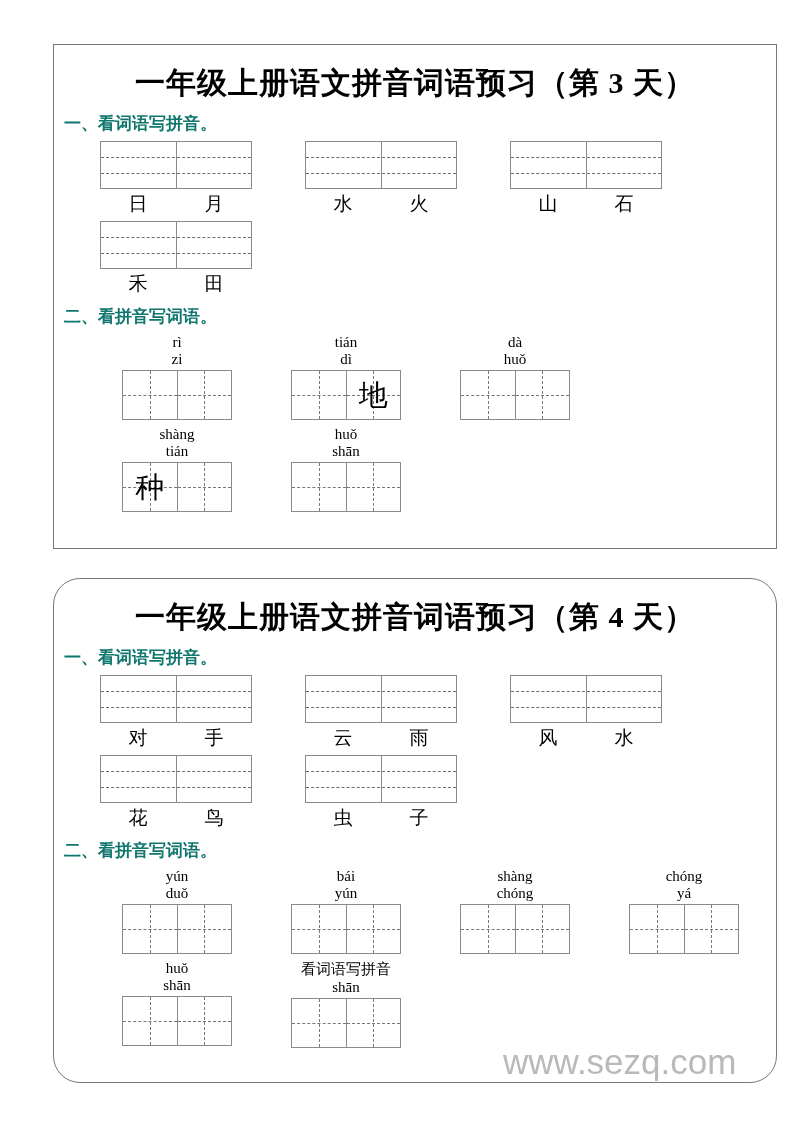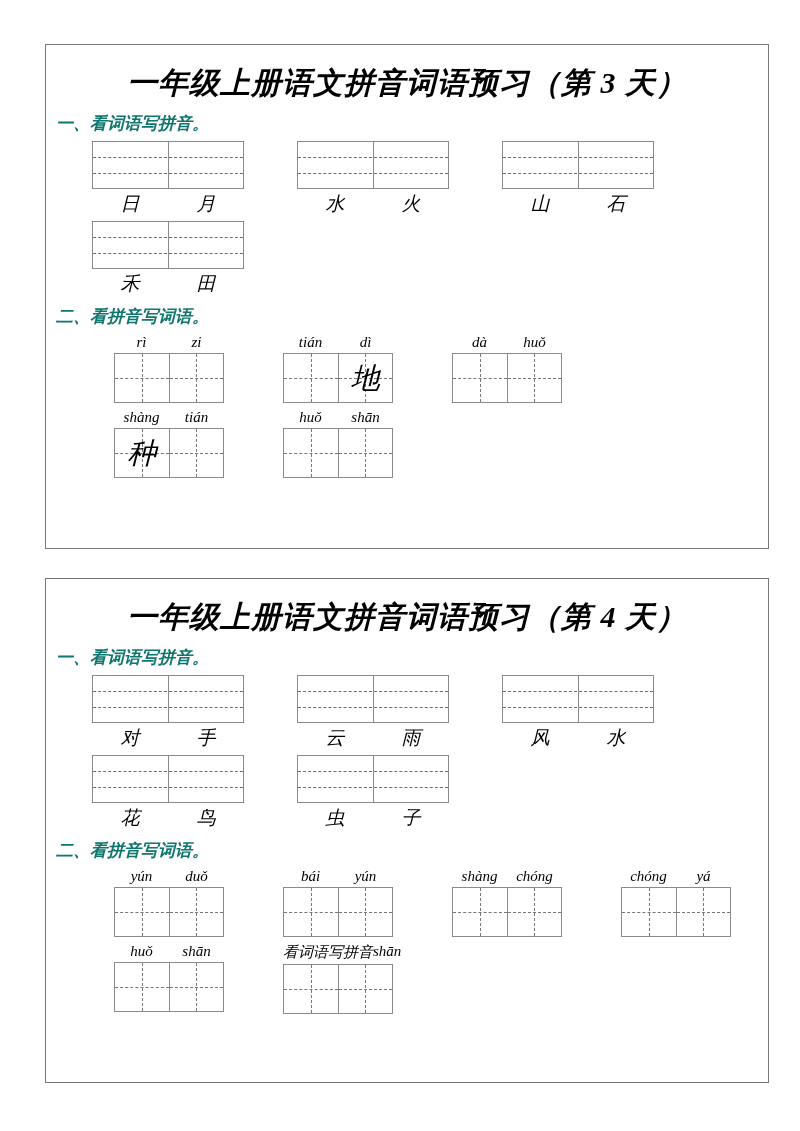--- a/index.html
+++ b/index.html
@@ -10,37 +10,36 @@
   body {
     width: 800px;
     height: 1131px;
     position: relative;
     font-family: "Liberation Serif", "DejaVu Serif", serif;
     overflow: hidden;
   }
 
   .page {
     position: absolute;
-    left: 8px; top: 0;
+    left: 16px; top: 0;
     width: 632px;
     height: 1131px;
-    font-style: italic;
   }
 
   
   .worksheet {
     position: absolute;
     left: 37px;
     width: 724px;
     border: 1.5px solid #777777;
     box-sizing: border-box;
     background: #ffffff;
   }
   .worksheet.sheet-1 { top: 44px;  height: 505px; }
-  .worksheet.sheet-2 { top: 578px; height: 505px; }
+  .worksheet.sheet-2 { top: 578px; height: 505px; border-radius: 27px; }
 
   
   .ws-title {
     text-align: center;
     font-size: 30px;
     font-weight: 700;
     letter-spacing: 1px;
     color: #000000;
     margin-top: 18px;
     margin-bottom: 4px;
@@ -112,20 +111,21 @@
     margin-left: 46px;
     margin-bottom: 6px;
   }
   .ex2-item {
     width: 169px;
   }
   .ex2-pinyin {
     display: flex;
     width: 110px;
     margin: 0 auto 2px 22px;
+    flex-direction: column;
   }
   .ex2-pinyin span {
     flex: 1;
     text-align: center;
     font-size: 15px;
     color: #000000;
     font-family: "Liberation Serif", "DejaVu Serif", serif;
     white-space: nowrap;
   }
 
@@ -520,14 +520,15 @@
           <div class="tzg-cell">
             <div class="cross-v"></div>
             <div class="cross-h"></div>
             <div class="glyph"></div>
           </div>
         </div>
       </div>
     </div>
   </div>
 
+  <div class="watermark">www.sezq.com</div>
 
 </div>
 
 </body></html>

